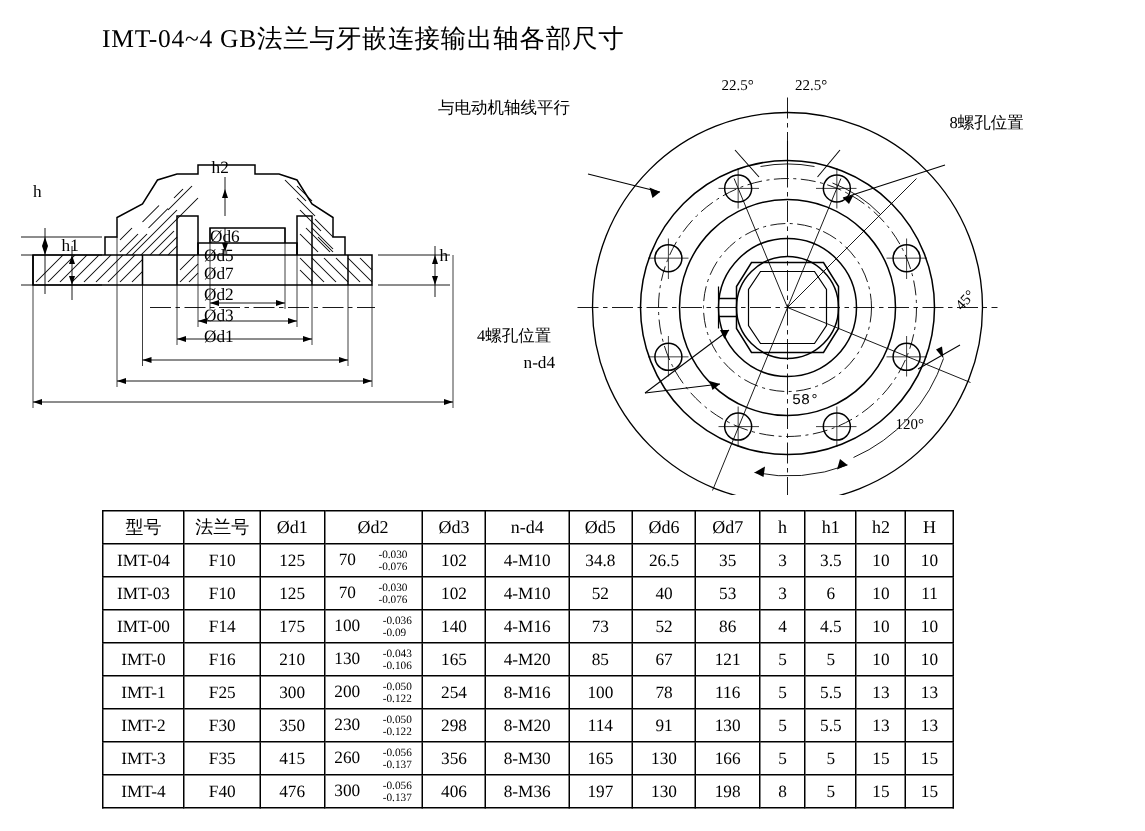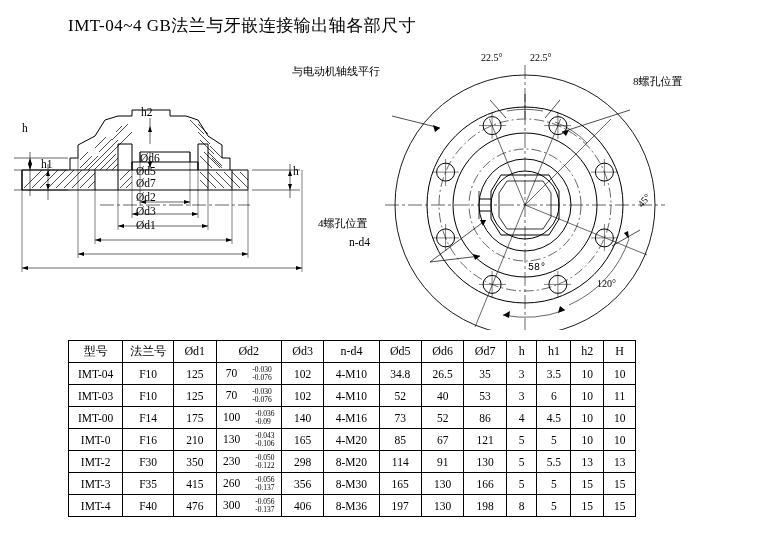--- a/index.html
+++ b/index.html
@@ -395,20 +395,35 @@
           <td>4-M20</td>
           <td>85</td>
           <td>67</td>
           <td>121</td>
           <td>5</td>
           <td>5</td>
           <td>10</td>
           <td>10</td>
         </tr>
         <tr>
+          <td>IMT-1</td>
+          <td>F25</td>
+          <td>300</td>
+          <td>200<span class="tol"><span>-0.050</span><span>-0.122</span></span></td>
+          <td>254</td>
+          <td>8-M16</td>
+          <td>100</td>
+          <td>78</td>
+          <td>116</td>
+          <td>5</td>
+          <td>5.5</td>
+          <td>13</td>
+          <td>13</td>
+        </tr>
+        <tr>
           <td>IMT-2</td>
           <td>F30</td>
           <td>350</td>
           <td>230<span class="tol"><span>-0.050</span><span>-0.122</span></span></td>
           <td>298</td>
           <td>8-M20</td>
           <td>114</td>
           <td>91</td>
           <td>130</td>
           <td>5</td>

